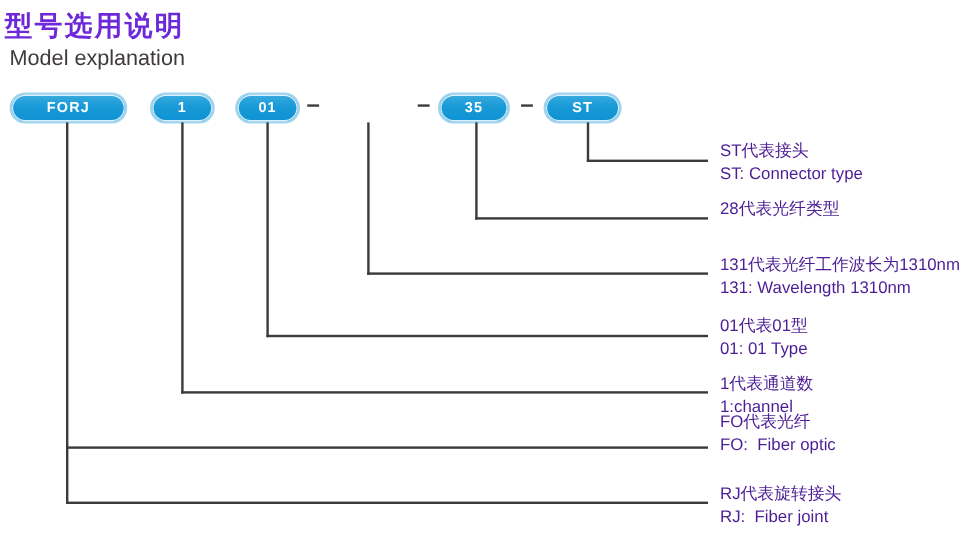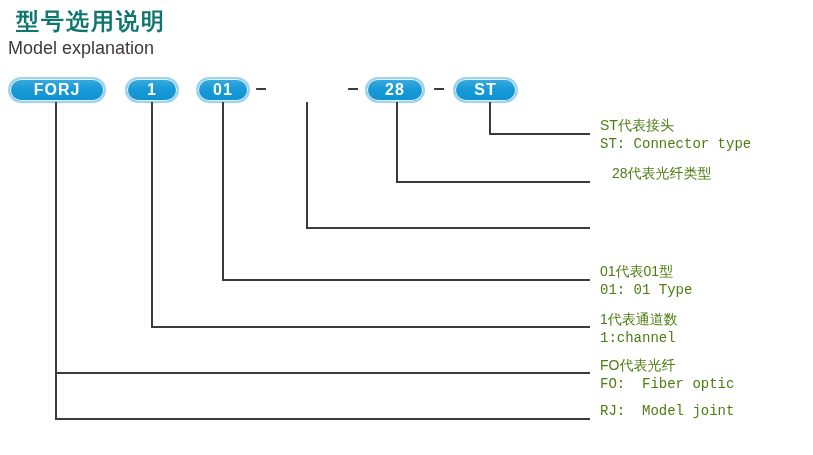--- a/index.html
+++ b/index.html
@@ -9,45 +9,45 @@
   .canvas {
     position: relative;
     width: 813px;
     height: 455px;
     background: #ffffff;
     overflow: hidden;
   }
 
   .title-zh {
     position: absolute;
-    left: 16px; top: 6px;
+    left: 4px; top: 6px;
     font-size: 23px;
     font-weight: bold;
     letter-spacing: 2px;
-    color: #0f766e;
+    color: #6d28d9;
   }
   .title-en {
     position: absolute;
     left: 8px; top: 38px;
     font-size: 18px;
     font-weight: 400;
     color: #3e3a39;
   }
 
   .pill {
     position: absolute;
     top: 77px;
     height: 26px;
     border: 2px solid #9fd4ef;
     border-radius: 13px;
     background: linear-gradient(180deg, #3aabdf 0%, #189ad7 45%, #0f92d3 100%);
     box-shadow: inset 0 0 0 1px rgba(255,255,255,0.85);
     color: #ffffff;
     font-weight: bold;
-    font-size: 16px;
+    font-size: 12px;
     line-height: 21px;
     text-align: center;
     letter-spacing: 1px;
   }
 
   .sep {
     position: absolute;
     top: 74px;
     width: 20px;
     height: 26px;
@@ -65,38 +65,38 @@
   }
   .hline {
     position: absolute;
     height: 2px;
     background: #3e3a39;
   }
 
   .label {
     position: absolute;
     left: 600px;
-    color: #4d7c0f;
+    color: #4c1d95;
     font-size: 14px;
     line-height: 19px;
   }
-  .label .en { white-space: pre; font-family: Liberation Mono, monospace; }
+  .label .en { white-space: pre; }
 </style>
 </head>
 <body>
 
 <div class="canvas">
 
   <div class="title-zh">型号选用说明</div>
   <div class="title-en">Model explanation</div>
 
   <div class="pill" style="left:8px;   width:98px;">FORJ</div>
   <div class="pill" style="left:125px; width:54px;">1</div>
   <div class="pill" style="left:196px; width:54px;">01</div>
-  <div class="pill" style="left:365px; width:60px;">28</div>
+  <div class="pill" style="left:365px; width:60px;">35</div>
   <div class="pill" style="left:453px; width:65px;">ST</div>
 
   <div class="sep" style="left:251px;">–</div>
   <div class="sep" style="left:343px;">–</div>
   <div class="sep" style="left:429px;">–</div>
 
   <div class="vline" style="left:55px;  top:102px; height:318px;"></div>
   <div class="vline" style="left:151px; top:102px; height:226px;"></div>
   <div class="vline" style="left:222px; top:102px; height:179px;"></div>
   <div class="vline" style="left:306px; top:102px; height:127px;"></div>
@@ -108,32 +108,37 @@
   <div class="hline" style="left:306px; top:227px; width:284px;"></div>
   <div class="hline" style="left:222px; top:279px; width:368px;"></div>
   <div class="hline" style="left:151px; top:326px; width:439px;"></div>
   <div class="hline" style="left:55px;  top:372px; width:535px;"></div>
   <div class="hline" style="left:55px;  top:418px; width:535px;"></div>
 
   <div class="label" style="top:116px;">
     <div class="zh">ST代表接头</div>
     <div class="en">ST: Connector type</div>
   </div>
-  <div class="label" style="top:164px;margin-left:12px;">
+  <div class="label" style="top:164px;">
     <div class="zh">28代表光纤类型</div>
+  </div>
+  <div class="label" style="top:211px;">
+    <div class="zh">131代表光纤工作波长为1310nm</div>
+    <div class="en">131: Wavelength 1310nm</div>
   </div>
   <div class="label" style="top:262px;">
     <div class="zh">01代表01型</div>
     <div class="en">01: 01 Type</div>
   </div>
   <div class="label" style="top:310px;">
     <div class="zh">1代表通道数</div>
     <div class="en">1:channel</div>
   </div>
-  <div class="label" style="top:356px;">
+  <div class="label" style="top:342px;">
     <div class="zh">FO代表光纤</div>
     <div class="en">FO:  Fiber optic</div>
   </div>
   <div class="label" style="top:402px;">
-    <div class="en">RJ:  Model joint</div>
+    <div class="zh">RJ代表旋转接头</div>
+    <div class="en">RJ:  Fiber joint</div>
   </div>
 
 </div>
 
 </body></html>

